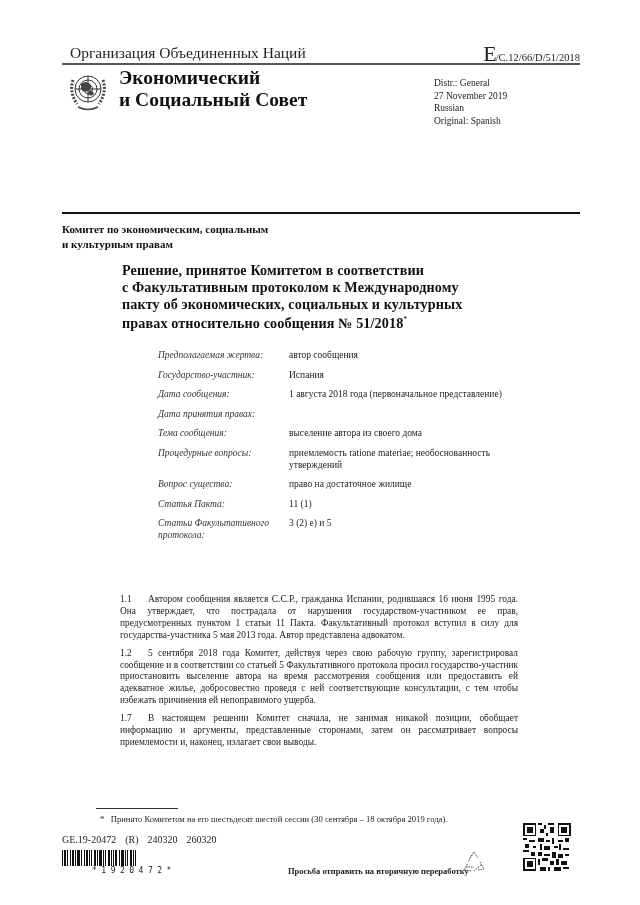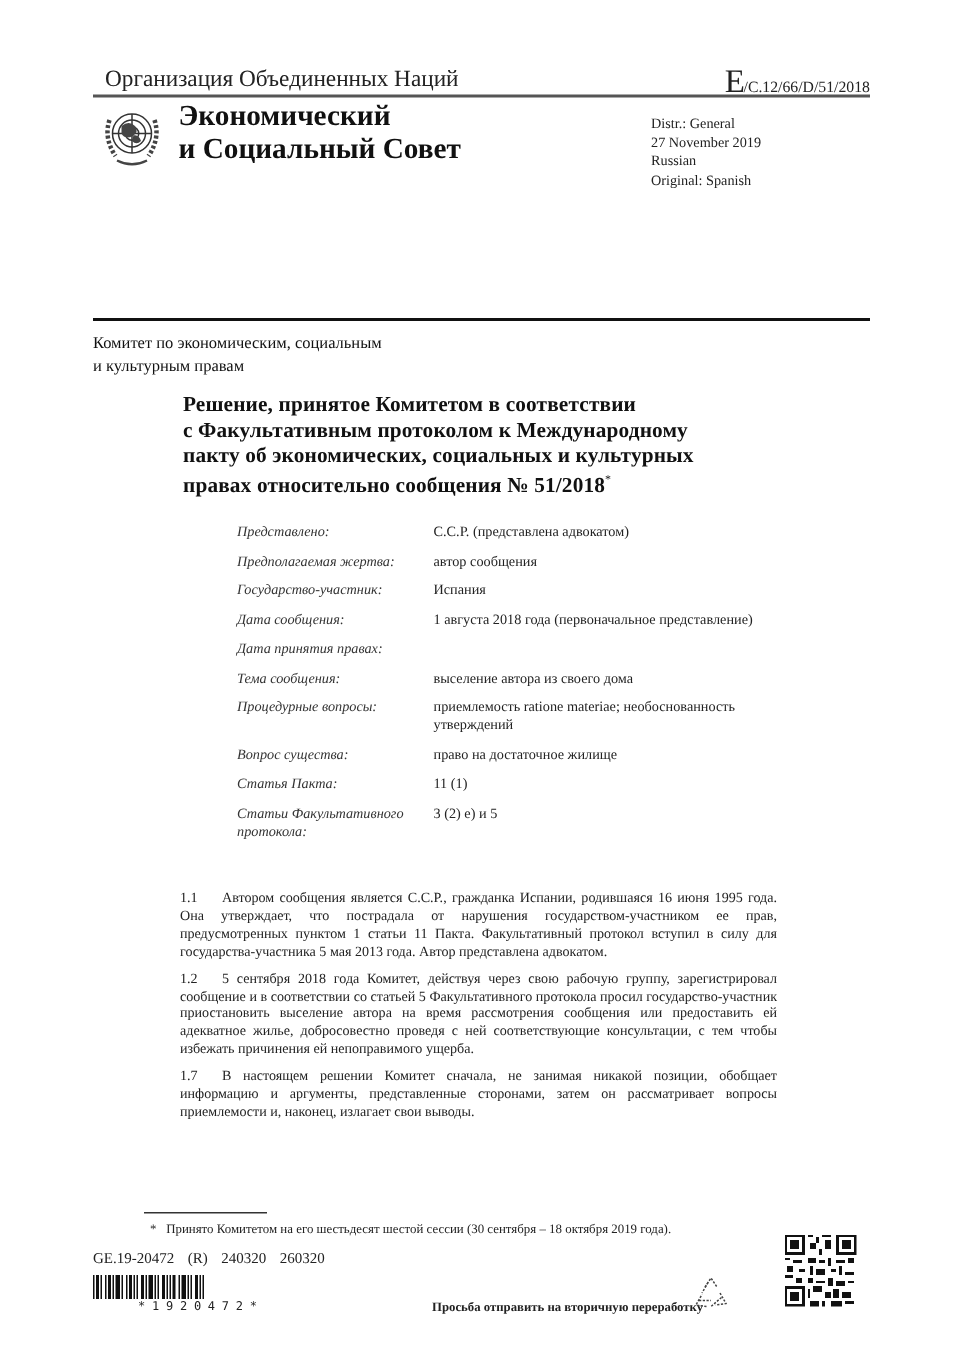--- a/index.html
+++ b/index.html
@@ -9,21 +9,21 @@
     }
     .abs { position: absolute; }
     .org-name { left: 70px; top: 44px; font-size: 15.5px; color: #222; }
     .symbol { right: 60px; top: 41px; font-size: 10.5px; color: #222; white-space: nowrap; }
     .symbol .big { font-size: 22px; letter-spacing: -1px; }
     .top-rule { left: 62px; top: 63px; width: 518px; height: 1.5px; background: #555; }
     .logo { left: 66px; top: 68px; width: 44px; height: 44px; }
     .council { left: 119px; top: 67px; font-size: 19.5px; font-weight: bold; line-height: 22px; color: #111; }
     .distr { left: 434px; top: 77px; font-size: 9.5px; line-height: 12.5px; color: #222; }
     .main-rule { left: 62px; top: 212px; width: 518px; height: 2px; background: #111; }
-    .committee { left: 62px; top: 222px; font-size: 11px; font-weight: normal; line-height: 15px; }
+    .committee { left: 62px; top: 222px; font-size: 11px; font-weight: bold; line-height: 15px; }
     .title { left: 122px; top: 262px; font-size: 14.2px; font-weight: bold; line-height: 16.8px; letter-spacing: 0.1px; }
     .title .fn-mark { font-size: 8px; vertical-align: super; font-weight: normal; }
     .meta { left: 158px; top: 349px; width: 380px; font-size: 9.5px; line-height: 12px; }
     .meta-row { display: flex; margin-bottom: 7.5px; }
     .meta-label { width: 131px; font-style: italic; color: #333; flex-shrink: 0; }
     .meta-value { flex: 1; color: #222; }
     .paras { left: 120px; top: 594px; width: 398px; font-size: 9.4px; line-height: 11.9px; text-align: justify; color: #222; font-family: Liberation Serif, serif; }
     .para { margin-bottom: 6px; }
     .para-num { display: inline-block; width: 28px; }
     .fn-rule { left: 96px; top: 808px; width: 82px; height: 1px; background: #333; }
@@ -76,24 +76,20 @@
 </div>
 
 <div class="abs title">
   <div>Решение, принятое Комитетом в соответствии</div>
   <div>с Факультативным протоколом к Международному</div>
   <div>пакту об экономических, социальных и культурных</div>
   <div><span>правах относительно сообщения № 51/2018</span><span class="fn-mark">*</span></div>
 </div>
 
 <div class="abs meta">
-  <div class="meta-row">
-    <div class="meta-label">Представлено:</div>
-    <div class="meta-value">С.С.Р. (представлена адвокатом)</div>
-  </div>
   <div class="meta-row">
     <div class="meta-label">Предполагаемая жертва:</div>
     <div class="meta-value">автор сообщения</div>
   </div>
   <div class="meta-row">
     <div class="meta-label">Государство-участник:</div>
     <div class="meta-value">Испания</div>
   </div>
   <div class="meta-row">
     <div class="meta-label">Дата сообщения:</div>

